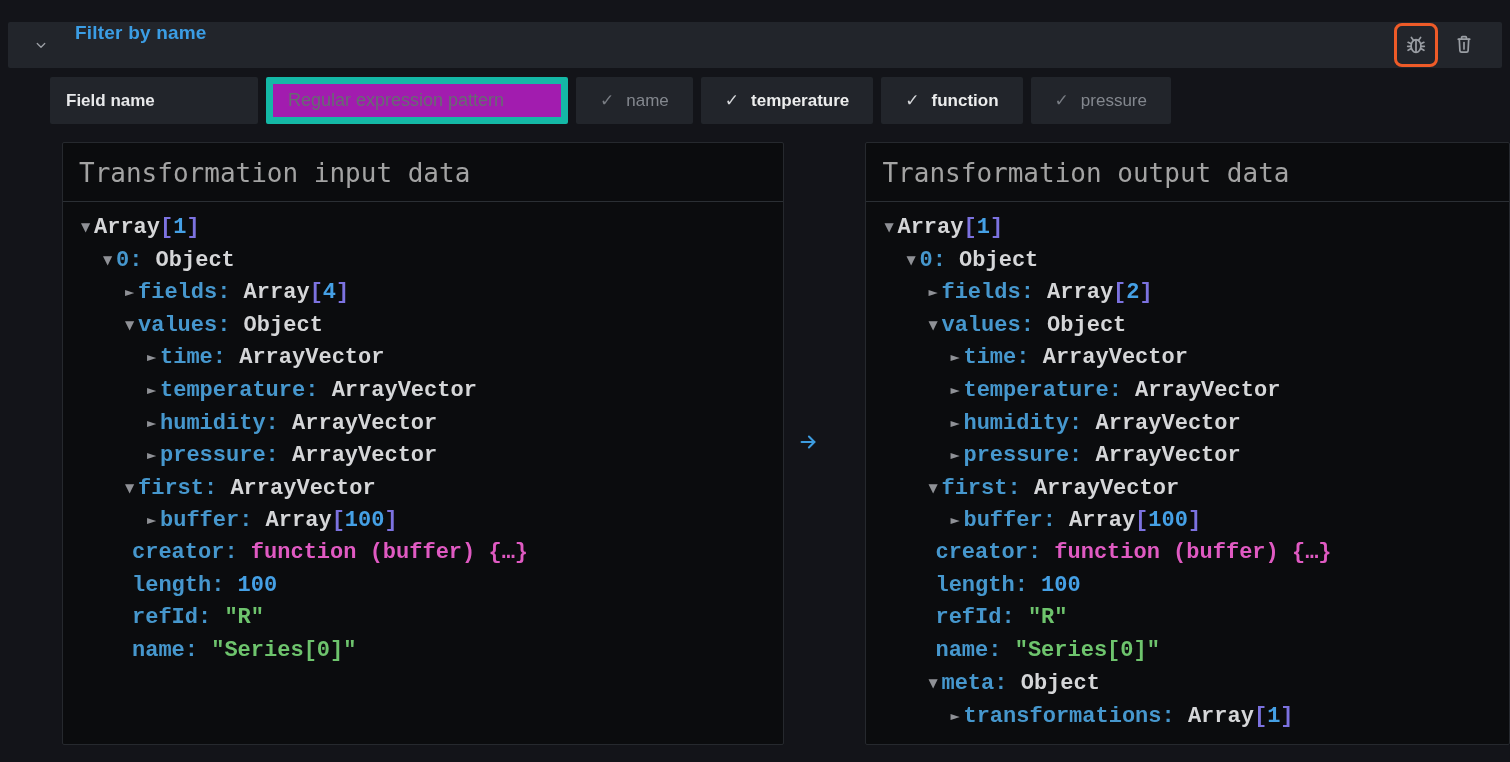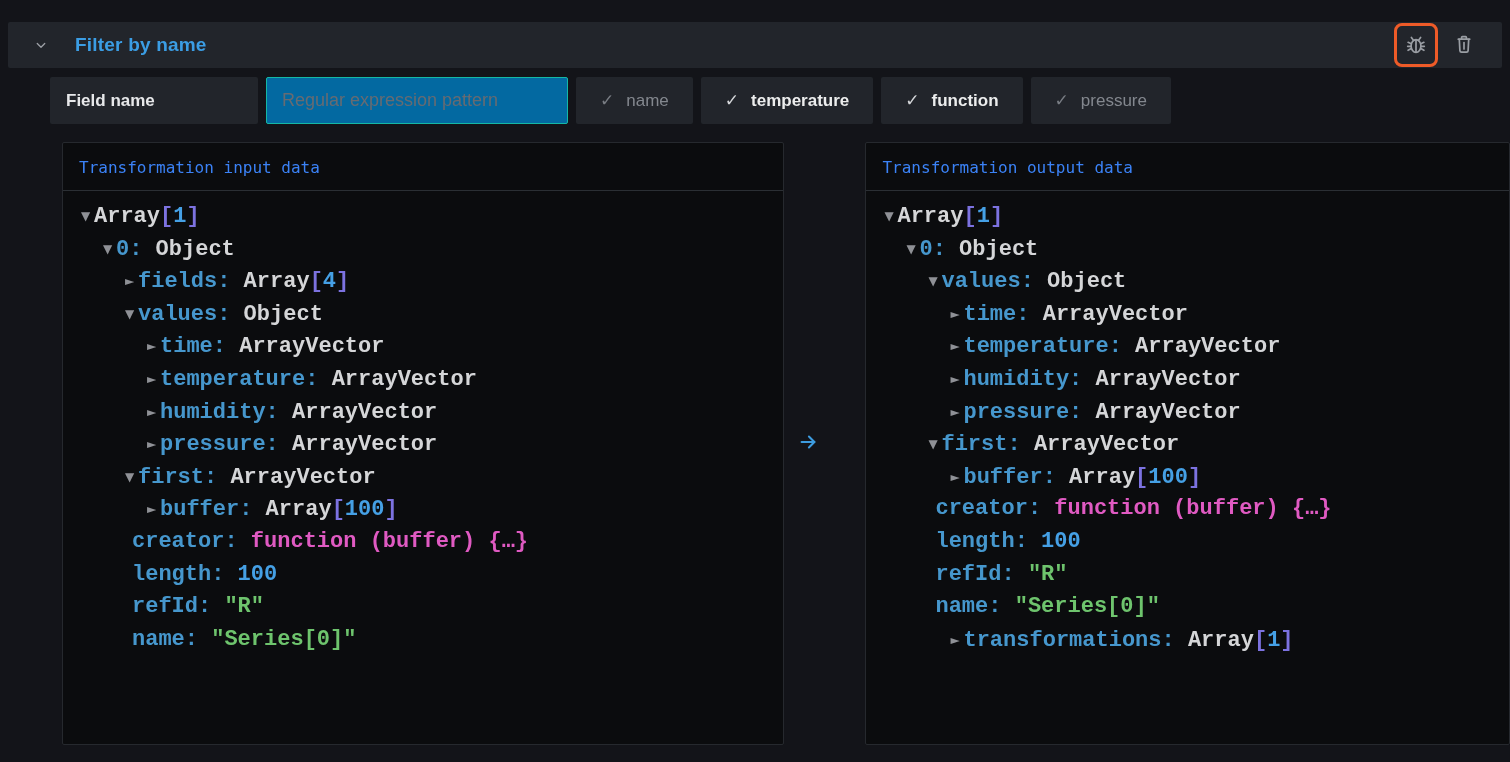--- a/index.html
+++ b/index.html
@@ -10,21 +10,20 @@
     overflow:hidden;
   }
 
   
   .editor-header {
     margin:22px 8px 0 8px;
     height:46px;
     background:#22252b;
     border-radius:2px;
     display:flex;
-    align-items:center;
     padding:0 22px 0 24px;
   }
   .chev-btn { display:flex; align-items:center; cursor:pointer; background:none; border:none; }
   .chev-btn svg { stroke:#9da1a7; }
   .hdr-title {
     color:#3b9de4;
     font-weight:700;
     font-size:19px;
     margin-left:25px;
     cursor:pointer;
@@ -59,22 +58,22 @@
     background:#22252b;
     border-radius:2px;
     display:flex; align-items:center;
     padding:0 16px;
     color:#e7e8ea;
     font-weight:700;
     font-size:17px;
   }
   .regex-input {
     width:302px;
-    background:#0369a1;
-    border:1px solid #14b8a6;
+    background:#a21caf;
+    border:7px solid #14b8a6;
     border-radius:2px;
     color:#c7c9cc;
     font-size:18px;
     padding:0 15px;
     font-family:"Liberation Sans", sans-serif;
     outline:none;
   }
   .regex-input::placeholder { color:#676b72; }
   .toggles { display:flex; gap:8px; }
   .toggle {
@@ -102,22 +101,22 @@
   .panel {
     background:#0b0c0e;
     border:1px solid #26292e;
     border-radius:2px;
     overflow:hidden;
   }
   .panel.input-panel  { width:728px; }
   .panel.output-panel { width:650px;margin-left:34px; }
   .panel-title {
     font-family:"DejaVu Sans Mono", monospace;
-    font-size:16px;
-    color:#3b82f6;
+    font-size:26px;
+    color:#a3a3a3;
     padding:15px 16px 13px 16px;
     border-bottom:1px solid #2b2f34;
   }
   .arrow-zone {
     width:48px;
     display:flex; align-items:center; justify-content:center;
   }
   .tree {
     padding-top:9px;
     font-family:"Liberation Mono", monospace;
@@ -235,27 +234,29 @@
         <line x1="5" y1="12" x2="19" y2="12"></line>
         <polyline points="13,6 19,12 13,18"></polyline>
       </svg>
     </span>
   </div>
   <div class="panel output-panel">
     <div class="panel-title">Transformation output data</div>
     <div class="tree">
         <div class="tree-row" style="padding-left: 18px;"><span class="caret">▼</span><span class="seg-plain">Array</span><span class="seg-bracket">[</span><span class="seg-number">1</span><span class="seg-bracket">]</span></div>
         <div class="tree-row" style="padding-left: 40px;"><span class="caret">▼</span><span class="seg-key">0:</span><span class="seg-plain"> Object</span></div>
+        <div class="tree-row" style="padding-left: 62px;"><span class="caret">►</span><span class="seg-key">fields:</span><span class="seg-plain"> Array</span><span class="seg-bracket">[</span><span class="seg-number">2</span><span class="seg-bracket">]</span></div>
         <div class="tree-row" style="padding-left: 62px;"><span class="caret">▼</span><span class="seg-key">values:</span><span class="seg-plain"> Object</span></div>
         <div class="tree-row" style="padding-left: 84px;"><span class="caret">►</span><span class="seg-key">time:</span><span class="seg-plain"> ArrayVector</span></div>
         <div class="tree-row" style="padding-left: 84px;"><span class="caret">►</span><span class="seg-key">temperature:</span><span class="seg-plain"> ArrayVector</span></div>
         <div class="tree-row" style="padding-left: 84px;"><span class="caret">►</span><span class="seg-key">humidity:</span><span class="seg-plain"> ArrayVector</span></div>
         <div class="tree-row" style="padding-left: 84px;"><span class="caret">►</span><span class="seg-key">pressure:</span><span class="seg-plain"> ArrayVector</span></div>
         <div class="tree-row" style="padding-left: 62px;"><span class="caret">▼</span><span class="seg-key">first:</span><span class="seg-plain"> ArrayVector</span></div>
         <div class="tree-row" style="padding-left: 84px;"><span class="caret">►</span><span class="seg-key">buffer:</span><span class="seg-plain"> Array</span><span class="seg-bracket">[</span><span class="seg-number">100</span><span class="seg-bracket">]</span></div>
         <div class="tree-row" style="padding-left: 69px;"><span class="seg-key">creator:</span><span class="seg-function"> function (buffer) {…}</span></div>
         <div class="tree-row" style="padding-left: 69px;"><span class="seg-key">length:</span><span class="seg-number"> 100</span></div>
         <div class="tree-row" style="padding-left: 69px;"><span class="seg-key">refId:</span><span class="seg-string"> "R"</span></div>
         <div class="tree-row" style="padding-left: 69px;"><span class="seg-key">name:</span><span class="seg-string"> "Series[0]"</span></div>
+        <div class="tree-row" style="padding-left: 62px;"><span class="caret">▼</span><span class="seg-key">meta:</span><span class="seg-plain"> Object</span></div>
         <div class="tree-row" style="padding-left: 84px;"><span class="caret">►</span><span class="seg-key">transformations:</span><span class="seg-plain"> Array</span><span class="seg-bracket">[</span><span class="seg-number">1</span><span class="seg-bracket">]</span></div>
       </div>
   </div>
 </div>
 
 </body></html>

